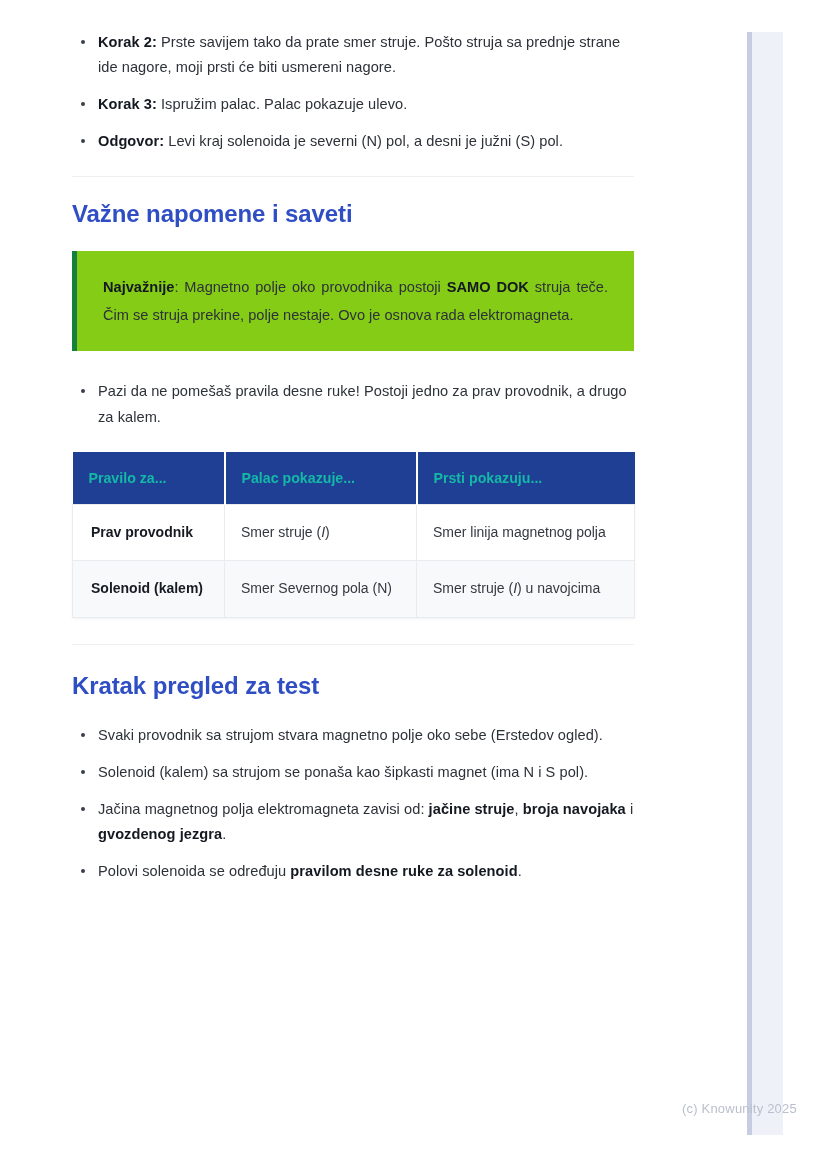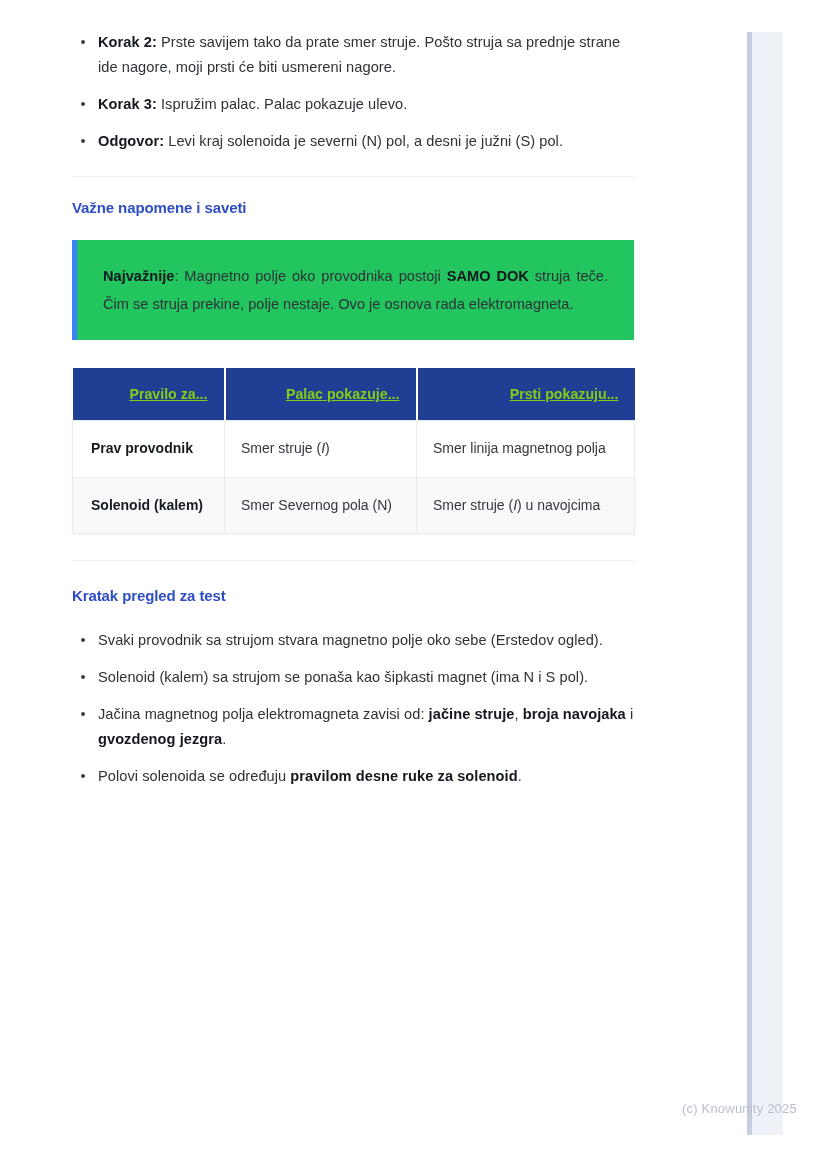--- a/index.html
+++ b/index.html
@@ -63,32 +63,32 @@
   
   .divider {
     height: 1px;
     background: #eceef1;
     border: 0;
     margin: 22px 0 22px 0;
   }
 
   
   h2.section-title {
-    font-size: 15px;
+    font-size: 24px;
     font-weight: 700;
     color: #2f4ec4;
     margin: 0 0 22px 0;
     letter-spacing: -0.1px;
     line-height: 1.25;
   }
 
   
   .callout {
-    background: #22c55e;
-    border-left: 5px solid #3b82f6;
+    background: #84cc16;
+    border-left: 5px solid #15803d;
     padding: 22px 26px 22px 26px;
     margin: 0 0 28px 0;
   }
   .callout p {
     margin: 0;
     font-size: 14.6px;
     line-height: 1.92;
     color: #2d3138;
     text-align: justify;
   }
@@ -100,28 +100,27 @@
     margin: 22px 0 26px 0;
     table-layout: fixed;
     box-shadow: 0 1px 2px rgba(20,30,60,.06);
   }
   table.data-table col.c1 { width: 152px; }
   table.data-table col.c2 { width: 192px; }
   table.data-table col.c3 { width: 218px; }
 
   table.data-table thead th {
     background: #1f3f95;
-    color: #84cc16;
+    color: #14b8a6;
     font-size: 14.2px;
     font-weight: 700;
-    text-align: right;
+    text-align: left;
     padding: 18px 16px;
     border-right: 2px solid #ffffff;
     vertical-align: middle;
-    text-decoration: underline;
   }
   table.data-table thead th:last-child { border-right: 0; }
 
   table.data-table tbody td {
     font-size: 14px;
     line-height: 1.68;
     color: #343941;
     padding: 16px 16px;
     border: 1px solid #e9ebef;
     vertical-align: middle;
@@ -194,20 +193,25 @@
     </ul>
 
     <hr class="divider">
 
     <h2 class="section-title">Važne napomene i saveti</h2>
 
     <div class="callout">
       <p><span class="b">Najvažnije</span><span>: Magnetno polje oko provodnika postoji </span><span class="b">SAMO DOK</span><span> struja teče. Čim se struja prekine, polje nestaje. Ovo je osnova rada elektromagneta.</span></p>
     </div>
 
+    <ul class="bullets">
+      <li>
+        <span>Pazi da ne pomešaš pravila desne ruke! Postoji jedno za prav provodnik, a drugo za kalem.</span>
+      </li>
+    </ul>
 
     <table class="data-table">
       <colgroup>
           <col class="c1">
           <col class="c2">
           <col class="c3">
         </colgroup>
       <thead>
         <tr>
           <th>Pravilo za...</th>

